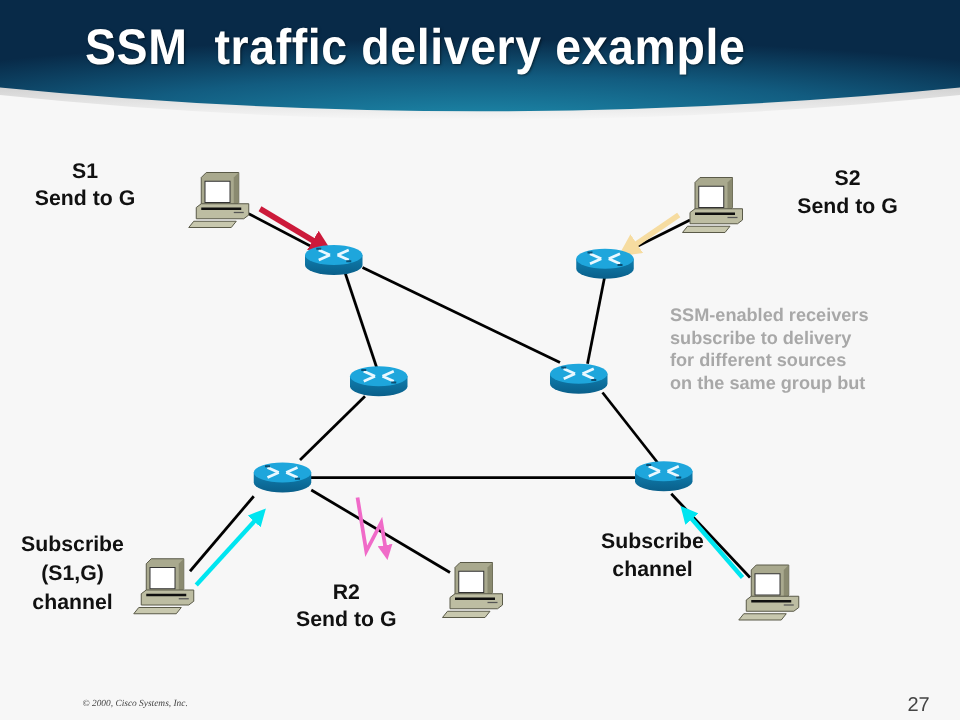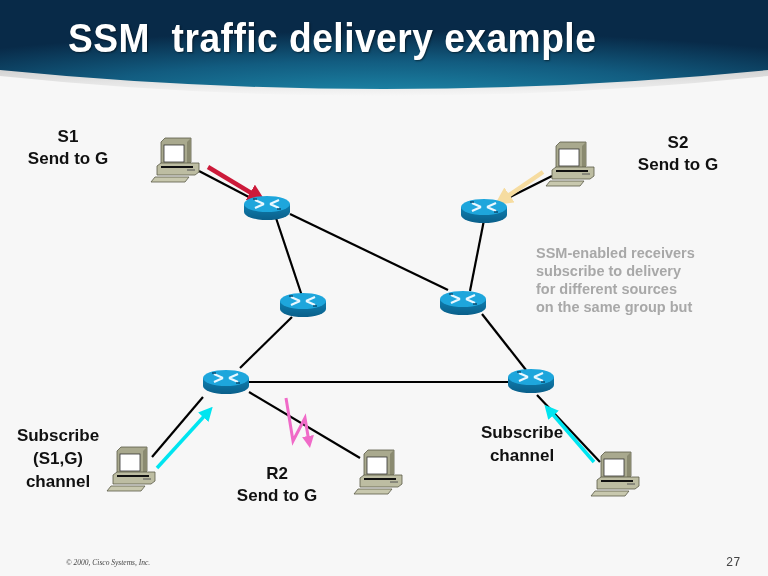--- a/index.html
+++ b/index.html
@@ -28,22 +28,22 @@
   .note {
     position: absolute; left: 536px; top: 244px; width: 200px; text-align: left;
     font-size: 14.5px; color: #a8a8a8; font-weight: bold; line-height: 18px;
   }
   .note span { display: block; }
   .footer-copy {
     position: absolute; left: 66px; top: 558px; font-family: "Liberation Serif", serif;
     font-size: 7.5px; color: #444; font-style: italic;
   }
   .page-num {
-    position: absolute; left: 726px; top: 556px; font-family: Liberation Mono, monospace;
-    font-size: 12px; color: #444;
+    position: absolute; left: 726px; top: 556px; font-family: Liberation Sans, sans-serif;
+    font-size: 16px; color: #444;
   }
 </style>
 </head>
 <body>
 
 <svg class="banner" viewBox="0 0 768 110">
   <defs>
     <radialGradient id="bannerGrad" cx="0.5" cy="1.1" r="0.75">
       <stop offset="0" stop-color="#1d8aab"></stop>
       <stop offset="0.55" stop-color="#125c80"></stop>

